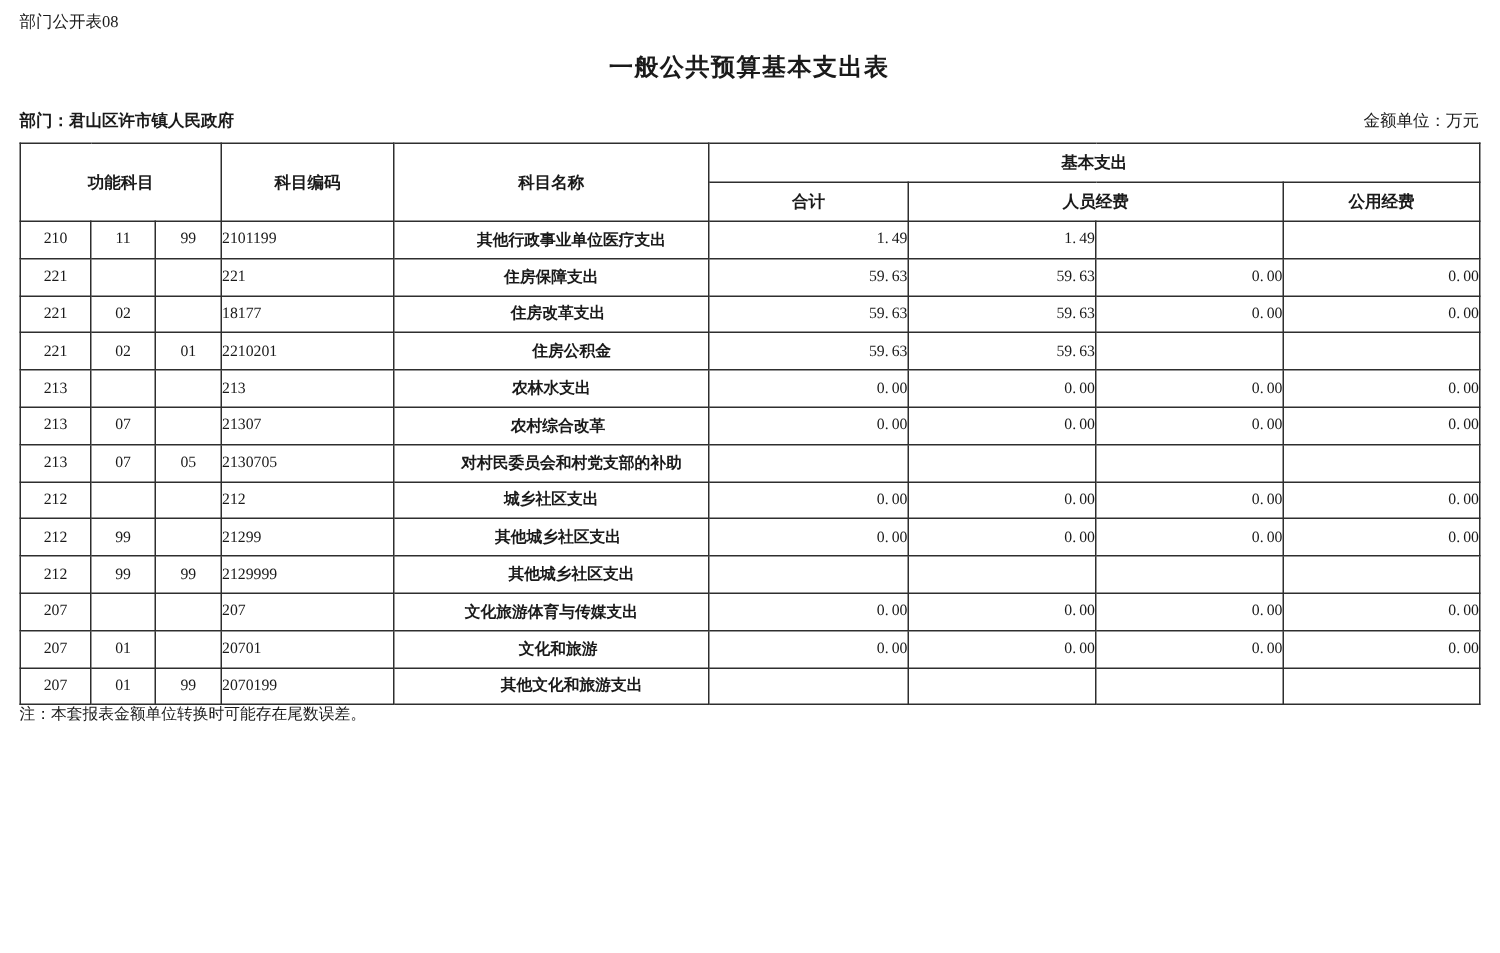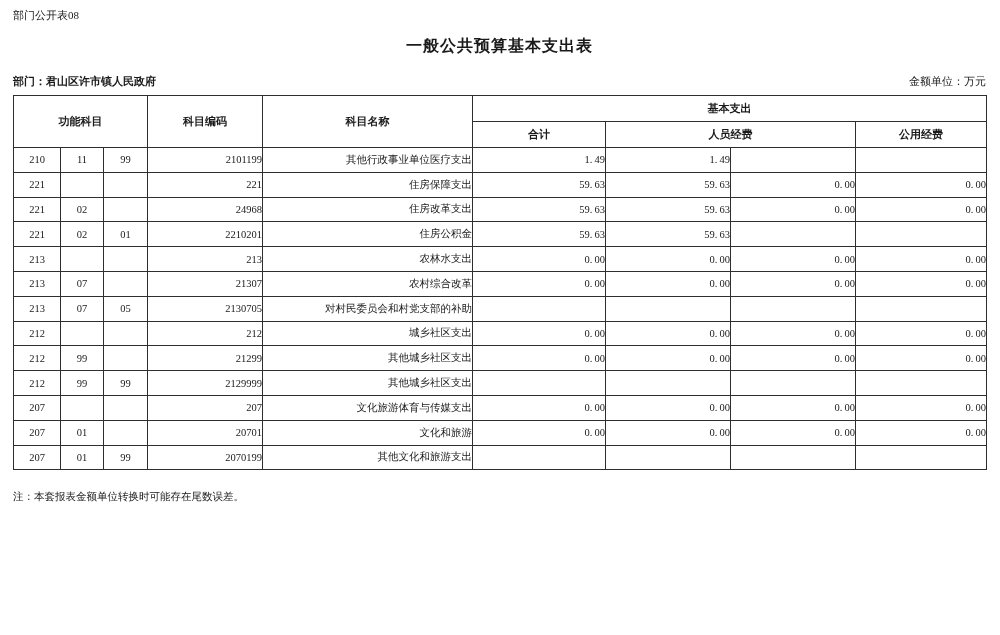--- a/index.html
+++ b/index.html
@@ -58,29 +58,29 @@
     vertical-align: middle;
     height: 26px;
     font-family: "Liberation Serif", "DejaVu Serif", serif;
   }
   table.budget tbody tr { height: 24.8px; }
   table.budget td {
     font-size: 10.5px;
     vertical-align: middle;
   }
   td.cell-func { text-align: center; }
-  td.cell-code { text-align: right; padding-left: 12px; }
-  td.cell-name { text-align: right; }
+  td.cell-code { text-align: left; padding-left: 12px; }
+  td.cell-name { text-align: center; font-weight: bold; }
   td.cell-name.lvl-1 { }
   td.cell-name.lvl-2 { padding-left: 9px; }
   td.cell-name.lvl-3 { padding-left: 27px; }
   td.cell-num { text-align: right; padding-right: 5px; }
   .note {
     font-size: 10.5px;
-    margin-top: 20px;
+    margin-top: 0;
     line-height: 14px;
   }
 </style>
 </head>
 <body>
 
 <div class="page">
 
   <div class="doc-code">部门公开表08</div>
 
@@ -136,21 +136,21 @@
           <td class="cell-name lvl-1">住房保障支出</td>
           <td class="cell-num">59. 63</td>
           <td class="cell-num">59. 63</td>
           <td class="cell-num">0. 00</td>
           <td class="cell-num">0. 00</td>
         </tr>
         <tr>
           <td class="cell-func">221</td>
           <td class="cell-func">02</td>
           <td class="cell-func"></td>
-          <td class="cell-code">24968</td>
+          <td class="cell-code">18177</td>
           <td class="cell-name lvl-2">住房改革支出</td>
           <td class="cell-num">59. 63</td>
           <td class="cell-num">59. 63</td>
           <td class="cell-num">0. 00</td>
           <td class="cell-num">0. 00</td>
         </tr>
         <tr>
           <td class="cell-func">221</td>
           <td class="cell-func">02</td>
           <td class="cell-func">01</td>

